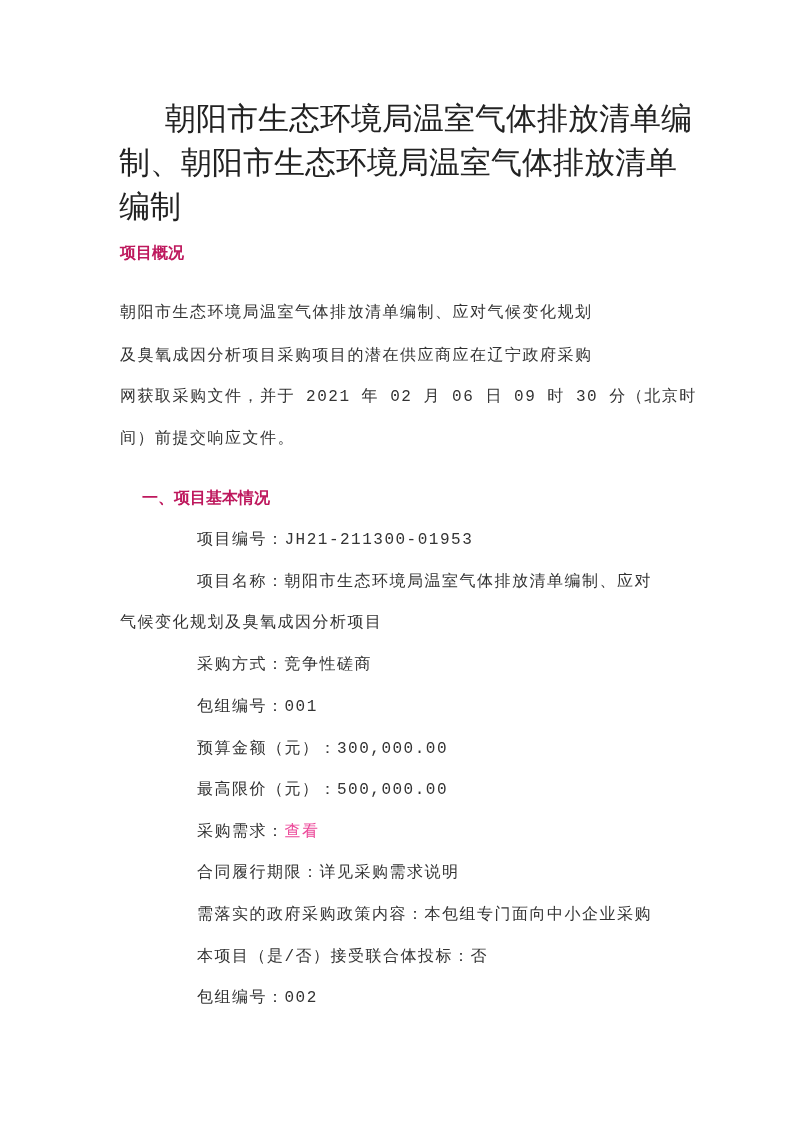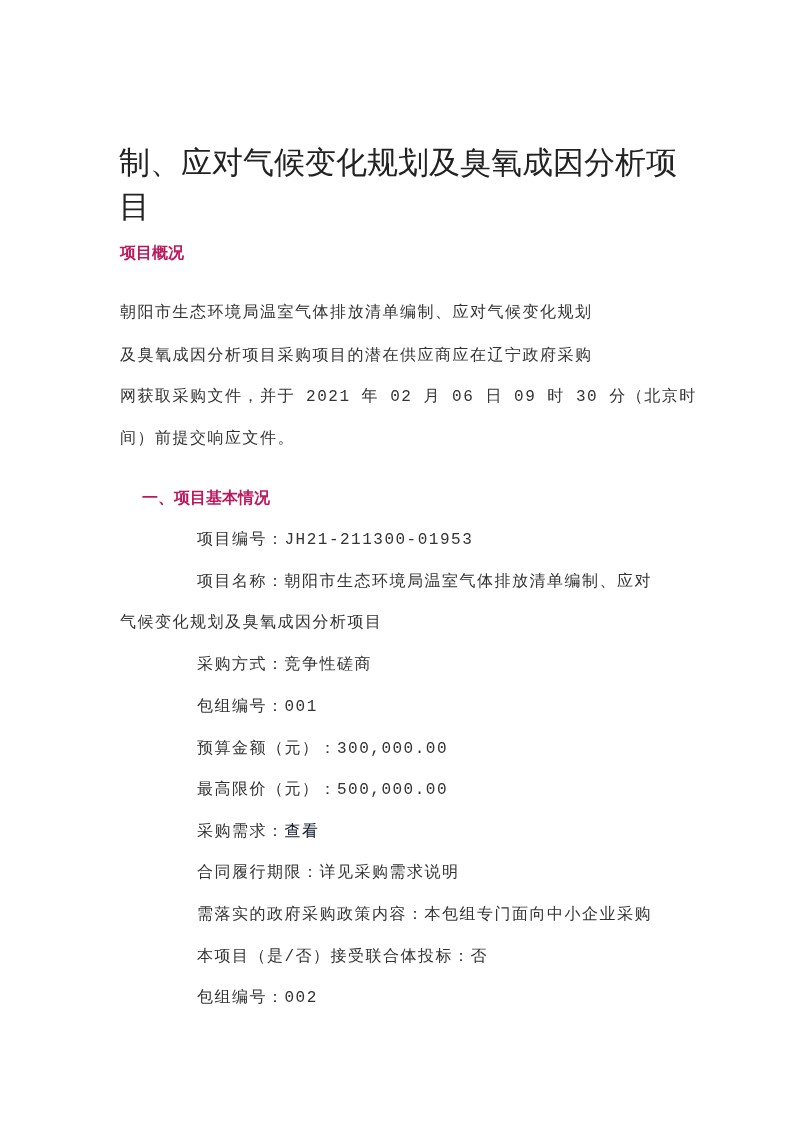--- a/index.html
+++ b/index.html
@@ -14,27 +14,28 @@
     .t2 { top: 140px; left: 119px; }
     .t3 { top: 184px; left: 118px; width: 560px; text-align: center; }
     .sub {
       position: absolute; font-family: "DejaVu Sans", "Liberation Sans", sans-serif;
       font-weight: bold; font-size: 16px; color: #be185d;
     }
     .body {
       position: absolute; font-family: Liberation Mono, monospace;
       font-size: 16px; color: #333; white-space: nowrap; letter-spacing: 1.5px;
     }
-    .link { color: #0f172a; }
+    .link { color: #ec4899; }
   </style>
 </head>
 <body>
 
 <div class="page">
-  <div class="title t2">制、应对气候变化规划及臭氧成因分析项目</div>
+  <div class="title t1">朝阳市生态环境局温室气体排放清单编</div>
+  <div class="title t2">制、朝阳市生态环境局温室气体排放清单编制</div>
 
   <div class="sub" style="left:120px; top:243px;">项目概况</div>
 
   <div class="body" style="left:120px; top:302px;">朝阳市生态环境局温室气体排放清单编制、应对气候变化规划</div>
   <div class="body" style="left:120px; top:345px;">及臭氧成因分析项目采购项目的潜在供应商应在辽宁政府采购</div>
   <div class="body" style="left:120px; top:386px;">网获取采购文件，并于 2021 年 02 月 06 日 09 时 30 分（北京时</div>
   <div class="body" style="left:120px; top:428px;">间）前提交响应文件。</div>
 
   <div class="sub" style="left:142px; top:488px;">一、项目基本情况</div>
 

